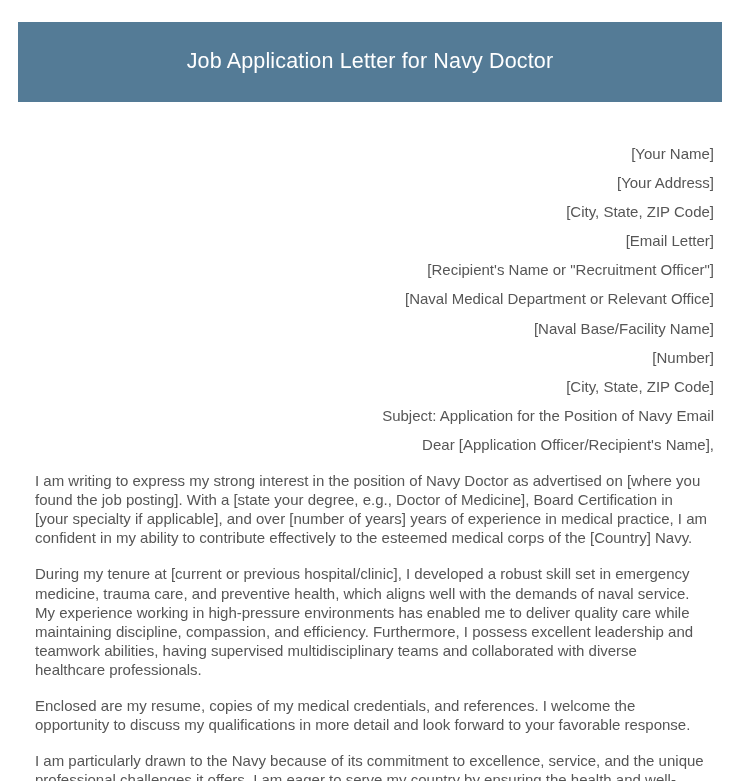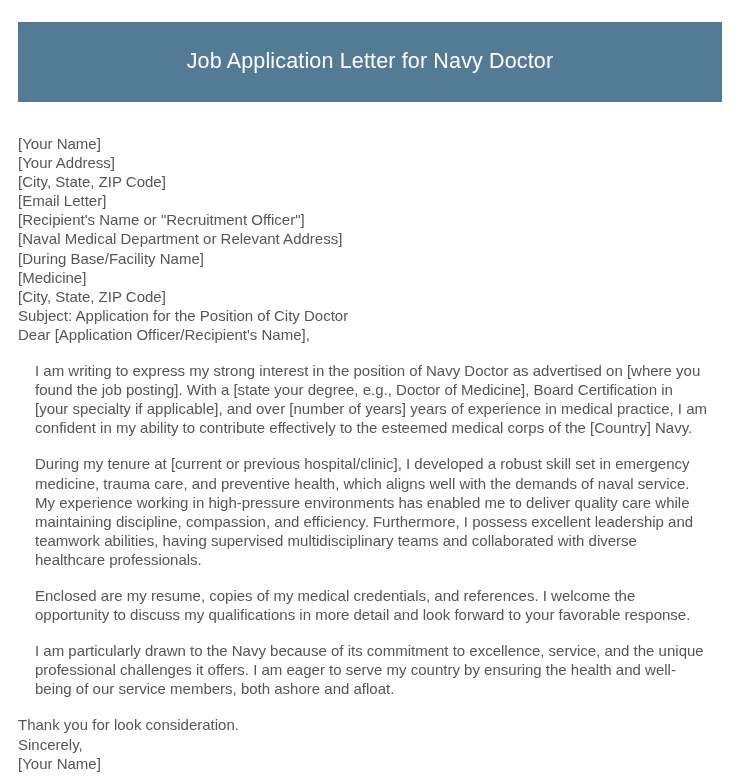--- a/index.html
+++ b/index.html
@@ -46,23 +46,24 @@
     top: 134px;
     width: 706px;
     color: #565656;
     font-size: 15px;
     line-height: 19.1px;
     font-family: "Liberation Sans", sans-serif;
     text-align: left;
     word-wrap: break-word;
   }
   .letter-line {
-    margin: 0;
+    margin: 10px;
     padding: 0;
     white-space: normal;
+    text-align: right;
   }
   .letter-para {
     margin: 17px;
     padding: 0;
   }
 </style>
 </head>
 <body>
 
 <div class="page">
@@ -72,26 +73,26 @@
   </div>
 
   <div class="letter-body">
 
     <div class="letter-line">[Your Name]</div>
     <div class="letter-line">[Your Address]</div>
     <div class="letter-line">[City, State, ZIP Code]</div>
     <div class="letter-line">[Email Letter]</div>
 
     <div class="letter-line">[Recipient's Name or "Recruitment Officer"]</div>
-    <div class="letter-line">[Naval Medical Department or Relevant Address]</div>
-    <div class="letter-line">[During Base/Facility Name]</div>
-    <div class="letter-line">[Medicine]</div>
+    <div class="letter-line">[Naval Medical Department or Relevant Office]</div>
+    <div class="letter-line">[Naval Base/Facility Name]</div>
+    <div class="letter-line">[Number]</div>
     <div class="letter-line">[City, State, ZIP Code]</div>
 
-    <div class="letter-line">Subject: Application for the Position of City Doctor</div>
+    <div class="letter-line">Subject: Application for the Position of Navy Email</div>
     <div class="letter-line">Dear [Application Officer/Recipient's Name],</div>
 
     <p class="letter-para">I am writing to express my strong interest in the position of Navy Doctor as advertised on [where you found the job posting]. With a [state your degree, e.g., Doctor of Medicine], Board Certification in [your specialty if applicable], and over [number of years] years of experience in medical practice, I am confident in my ability to contribute effectively to the esteemed medical corps of the [Country] Navy.</p>
     <p class="letter-para">During my tenure at [current or previous hospital/clinic], I developed a robust skill set in emergency medicine, trauma care, and preventive health, which aligns well with the demands of naval service. My experience working in high-pressure environments has enabled me to deliver quality care while maintaining discipline, compassion, and efficiency. Furthermore, I possess excellent leadership and teamwork abilities, having supervised multidisciplinary teams and collaborated with diverse healthcare professionals.</p>
     <p class="letter-para">Enclosed are my resume, copies of my medical credentials, and references. I welcome the opportunity to discuss my qualifications in more detail and look forward to your favorable response.</p>
     <p class="letter-para">I am particularly drawn to the Navy because of its commitment to excellence, service, and the unique professional challenges it offers. I am eager to serve my country by ensuring the health and well-being of our service members, both ashore and afloat.</p>
 
     <div class="letter-line">Thank you for look consideration.</div>
     <div class="letter-line">Sincerely,</div>
     <div class="letter-line">[Your Name]</div>

